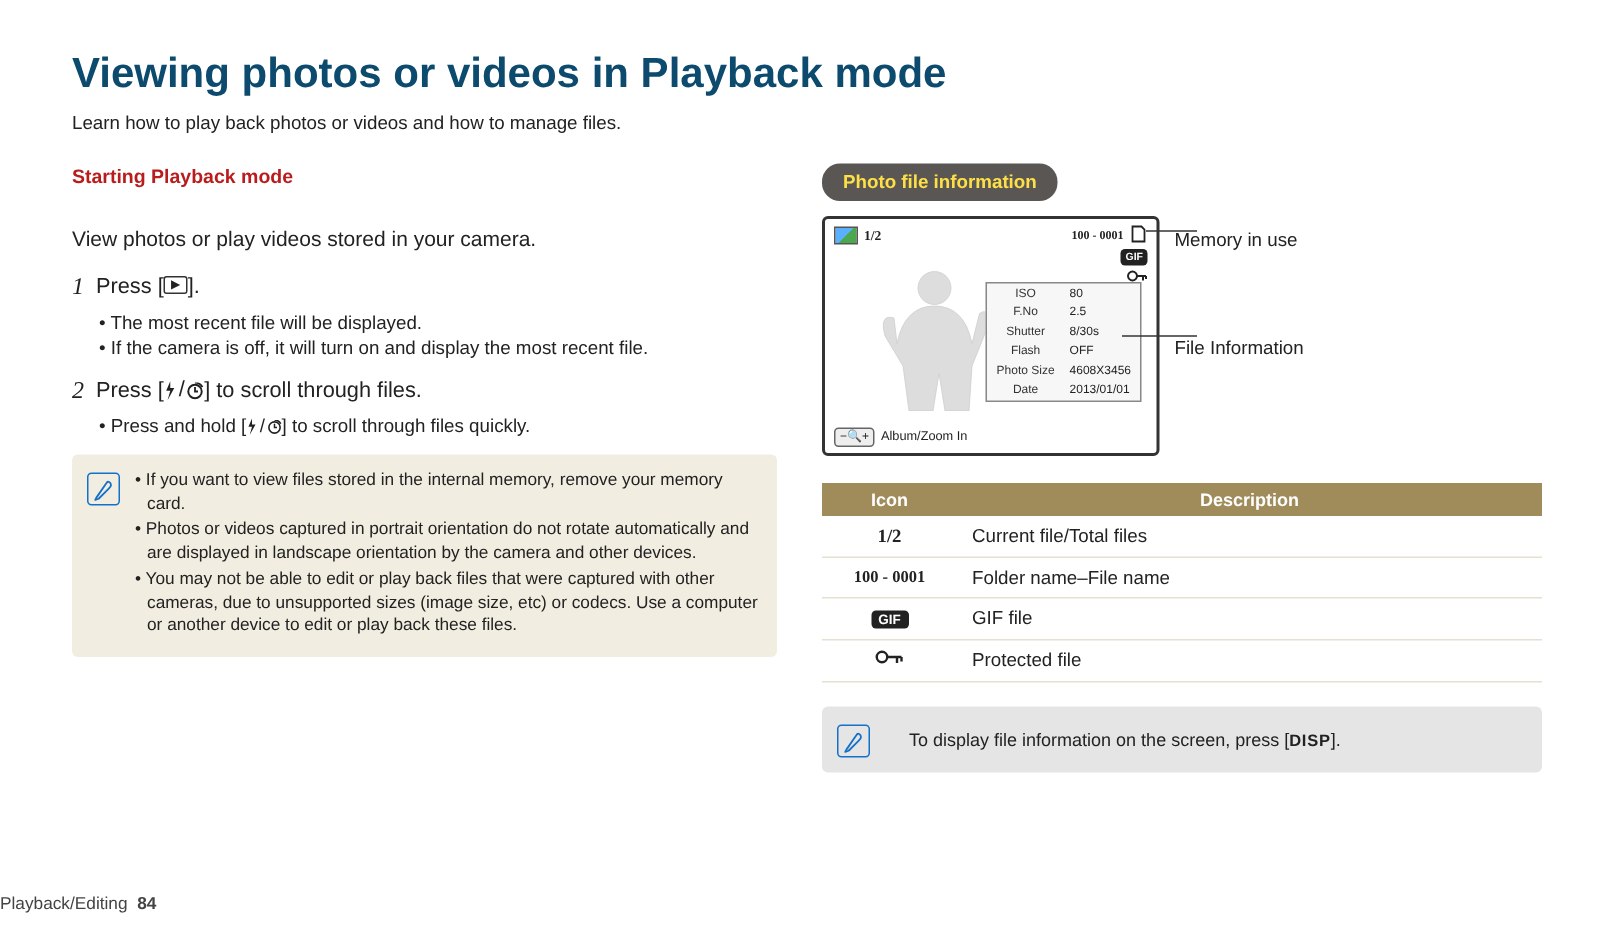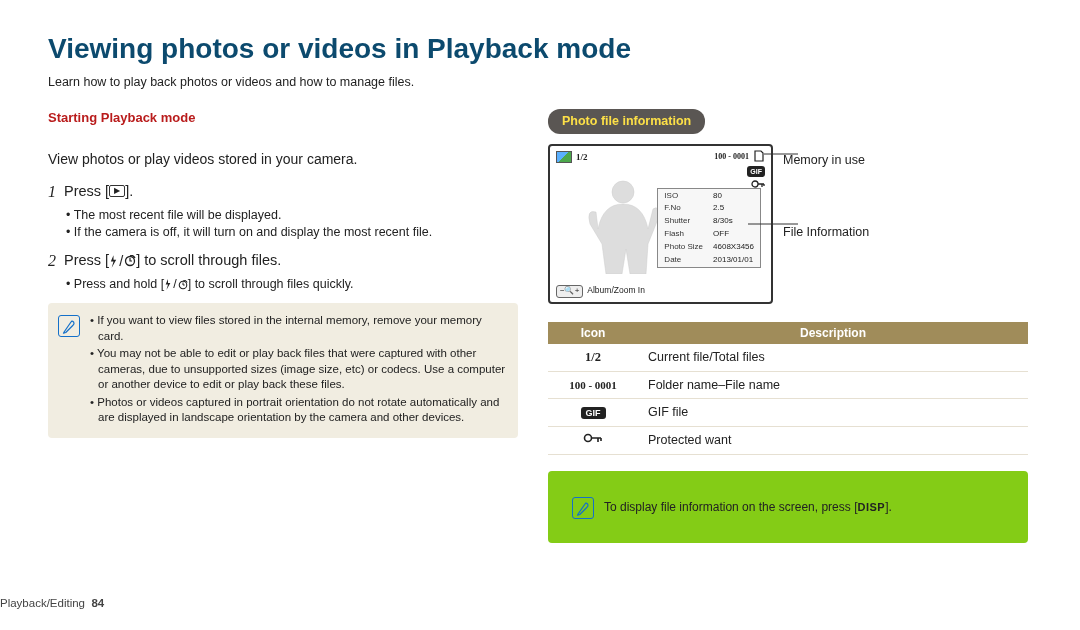--- a/index.html
+++ b/index.html
@@ -141,21 +141,21 @@
   .silhouette svg { width:100%; height:100%; }
   .info-panel {
     position: absolute;
     right: 10px; top: 42px;
     border: 1px solid #888;
     background: #f7f7f7;
     font-size: 8px;
     line-height: 1.1;
   }
   .info-panel table td { padding: 1px 4px; white-space: nowrap; }
-  .info-panel table td:first-child { text-align: left; color:#333;margin-top:38px; }
+  .info-panel table td:first-child { text-align: center; color:#333;margin-top:38px; }
   .lcd-bottom {
     position:absolute; bottom:4px; left:6px;
     display:flex; align-items:center; gap:4px;
     font-size:8.5px;
   }
   .lcd-btn {
     border:1px solid #666;
     border-radius:3px;
     padding: 0 3px;
     background:#eee;
@@ -197,26 +197,26 @@
     text-align: center;
     font-weight:600;
   }
   .icon-cell-badge {
     background:#222; color:#fff;
     font-size:9px; font-weight:700;
     padding:1px 5px; border-radius:3px;
   }
 
   .tip-box {
-    background: #84cc16;
+    background: #e5e5e5;
     border-radius: 4px;
-    padding: 24px;
+    padding: 10px;
     display: flex;
     align-items: center;
-    gap: 10px;
+    gap: 26px;
     font-size: 12px;
   }
 
   .footer {
     position: absolute;
     bottom: 18px;
     left: 0; right: 0;
     text-align: left;
     font-size: 11.5px;
     color: #444;
@@ -287,22 +287,22 @@
     </div>
 
     <div class="note-box">
       <div class="note-icon-wrap">
         <svg viewBox="0 0 20 20">
             <path d="M3 17 L12 4 C13 2 16 3 16 6 C16 7 15 8 14 9 L5 18 L2 19 Z" fill="none" stroke="#1470c9" stroke-width="1.6" stroke-linejoin="round"></path>
           </svg>
       </div>
       <ul class="note-list">
         <li>If you want to view files stored in the internal memory, remove your memory card.</li>
+        <li>Photos or videos captured in portrait orientation do not rotate automatically and are displayed in landscape orientation by the camera and other devices.</li>
         <li>You may not be able to edit or play back files that were captured with other cameras, due to unsupported sizes (image size, etc) or codecs. Use a computer or another device to edit or play back these files.</li>
-        <li>Photos or videos captured in portrait orientation do not rotate automatically and are displayed in landscape orientation by the camera and other devices.</li>
       </ul>
     </div>
   </div>
 
   <div class="right-col">
     <div class="pill">Photo file information</div>
 
     <div class="diagram-row">
       <div class="lcd-wrap">
         <div class="lcd">
@@ -401,21 +401,21 @@
       </tr>
       <tr>
         <td><span class="icon-cell-badge">GIF</span></td>
         <td>GIF file</td>
       </tr>
       <tr>
         <td><svg width="20" height="12" viewBox="0 0 20 12">
                 <circle cx="5" cy="6" r="3.5" fill="none" stroke="#222" stroke-width="1.6"></circle>
                 <path d="M8.5 6 H18 M15 6 V10 M18 6 V9" stroke="#222" stroke-width="1.6" fill="none"></path>
               </svg></td>
-        <td>Protected want</td>
+        <td>Protected file</td>
       </tr>
     </tbody>
       </table>
 
     
     <div class="tip-box">
       <div class="note-icon-wrap">
         <svg viewBox="0 0 20 20">
             <path d="M3 17 L12 4 C13 2 16 3 16 6 C16 7 15 8 14 9 L5 18 L2 19 Z" fill="none" stroke="#1470c9" stroke-width="1.6" stroke-linejoin="round"></path>
           </svg>

